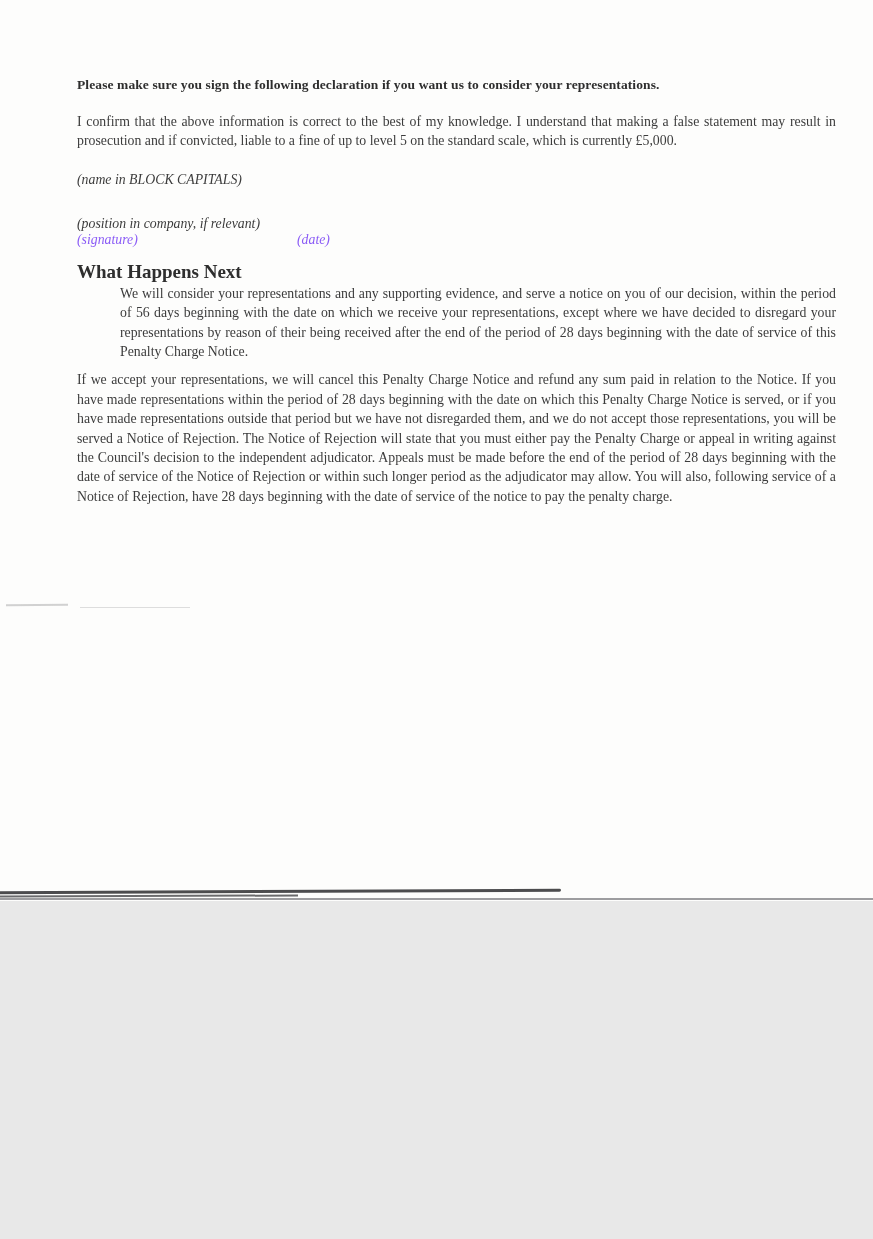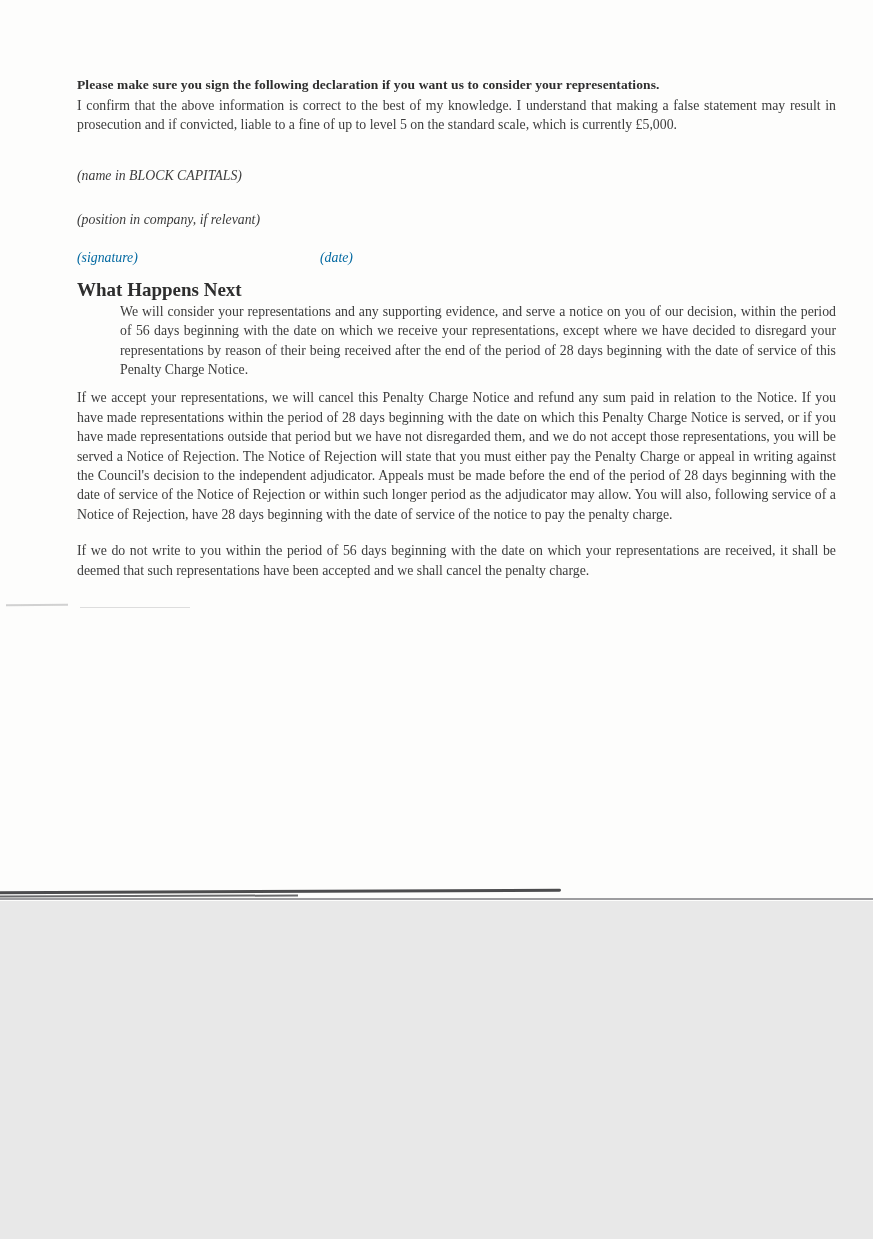--- a/index.html
+++ b/index.html
@@ -26,42 +26,40 @@
     font-weight: bold;
     color: #2e2e2e;
     letter-spacing: 0.1px;
   }
   .body-text {
     font-size: 13.8px;
     line-height: 19.4px;
     text-align: justify;
     color: #3c3c3c;
   }
-  .confirm-para { margin-top: 3px; }
+  .confirm-para { margin-top: 19px; }
   .pcn-line {
     margin-top: 23px;
     font-size: 13.5px;
     font-weight: bold;
     color: #2e2e2e;
   }
   .pcn-line .pcn-num { margin-left: 9px; letter-spacing: 0.4px; }
   .field {
     font-size: 13.8px;
     font-style: italic;
     color: #3c3c3c;
   }
-  .field-name { margin-top: 33px; }
+  .field-name { margin-top: 21px; }
   .field-position { margin-top: 28px; }
   .sig-row {
-    margin-top: 22px;
     display: flex;
     font-size: 13.8px;
     font-style: italic;
-    color: #0369a1;
-    gap: 23px;
+    color: #8b5cf6;
   }
   .sig-row .sig-cell { width: 220px; }
   .subheading {
     margin-top: 13px;
     font-size: 19px;
     font-weight: bold;
     color: #2e2e2e;
   }
   .para-decision { margin-top: 1px; margin-left: 43px; }
   .para-accept { margin-top: 9px; }
@@ -120,21 +118,20 @@
       <span class="sig-cell">(signature)</span>
       <span>(date)</span>
     </div>
 
     <p class="subheading">What Happens Next</p>
 
     <p class="body-text para-decision">We will consider your representations and any supporting evidence, and serve a notice on you of our decision, within the period of 56 days beginning with the date on which we receive your representations, except where we have decided to disregard your representations by reason of their being received after the end of the period of 28 days beginning with the date of service of this Penalty Charge Notice.</p>
 
     <p class="body-text para-accept">If we accept your representations, we will cancel this Penalty Charge Notice and refund any sum paid in relation to the Notice. If you have made representations within the period of 28 days beginning with the date on which this Penalty Charge Notice is served, or if you have made representations outside that period but we have not disregarded them, and we do not accept those representations, you will be served a Notice of Rejection. The Notice of Rejection will state that you must either pay the Penalty Charge or appeal in writing against the Council's decision to the independent adjudicator. Appeals must be made before the end of the period of 28 days beginning with the date of service of the Notice of Rejection or within such longer period as the adjudicator may allow. You will also, following service of a Notice of Rejection, have 28 days beginning with the date of service of the notice to pay the penalty charge.</p>
 
-    <p class="body-text para-deemed">If we do not write to you within the period of 56 days beginning with the date on which your representations are received, it shall be deemed that such representations have been accepted and we shall cancel the penalty charge.</p>
   </div>
 
   <div class="footer">CCTVMPCL (CCTV - Moving PCN and NTO v21)</div>
 
   <div class="artifact smudge-left"></div>
   <div class="artifact smudge-mid"></div>
   <div class="artifact bottom-left-dark-line"></div>
   <div class="artifact bottom-left-dark-line2"></div>
   <div class="artifact bottom-edge-line"></div>
 </div>

